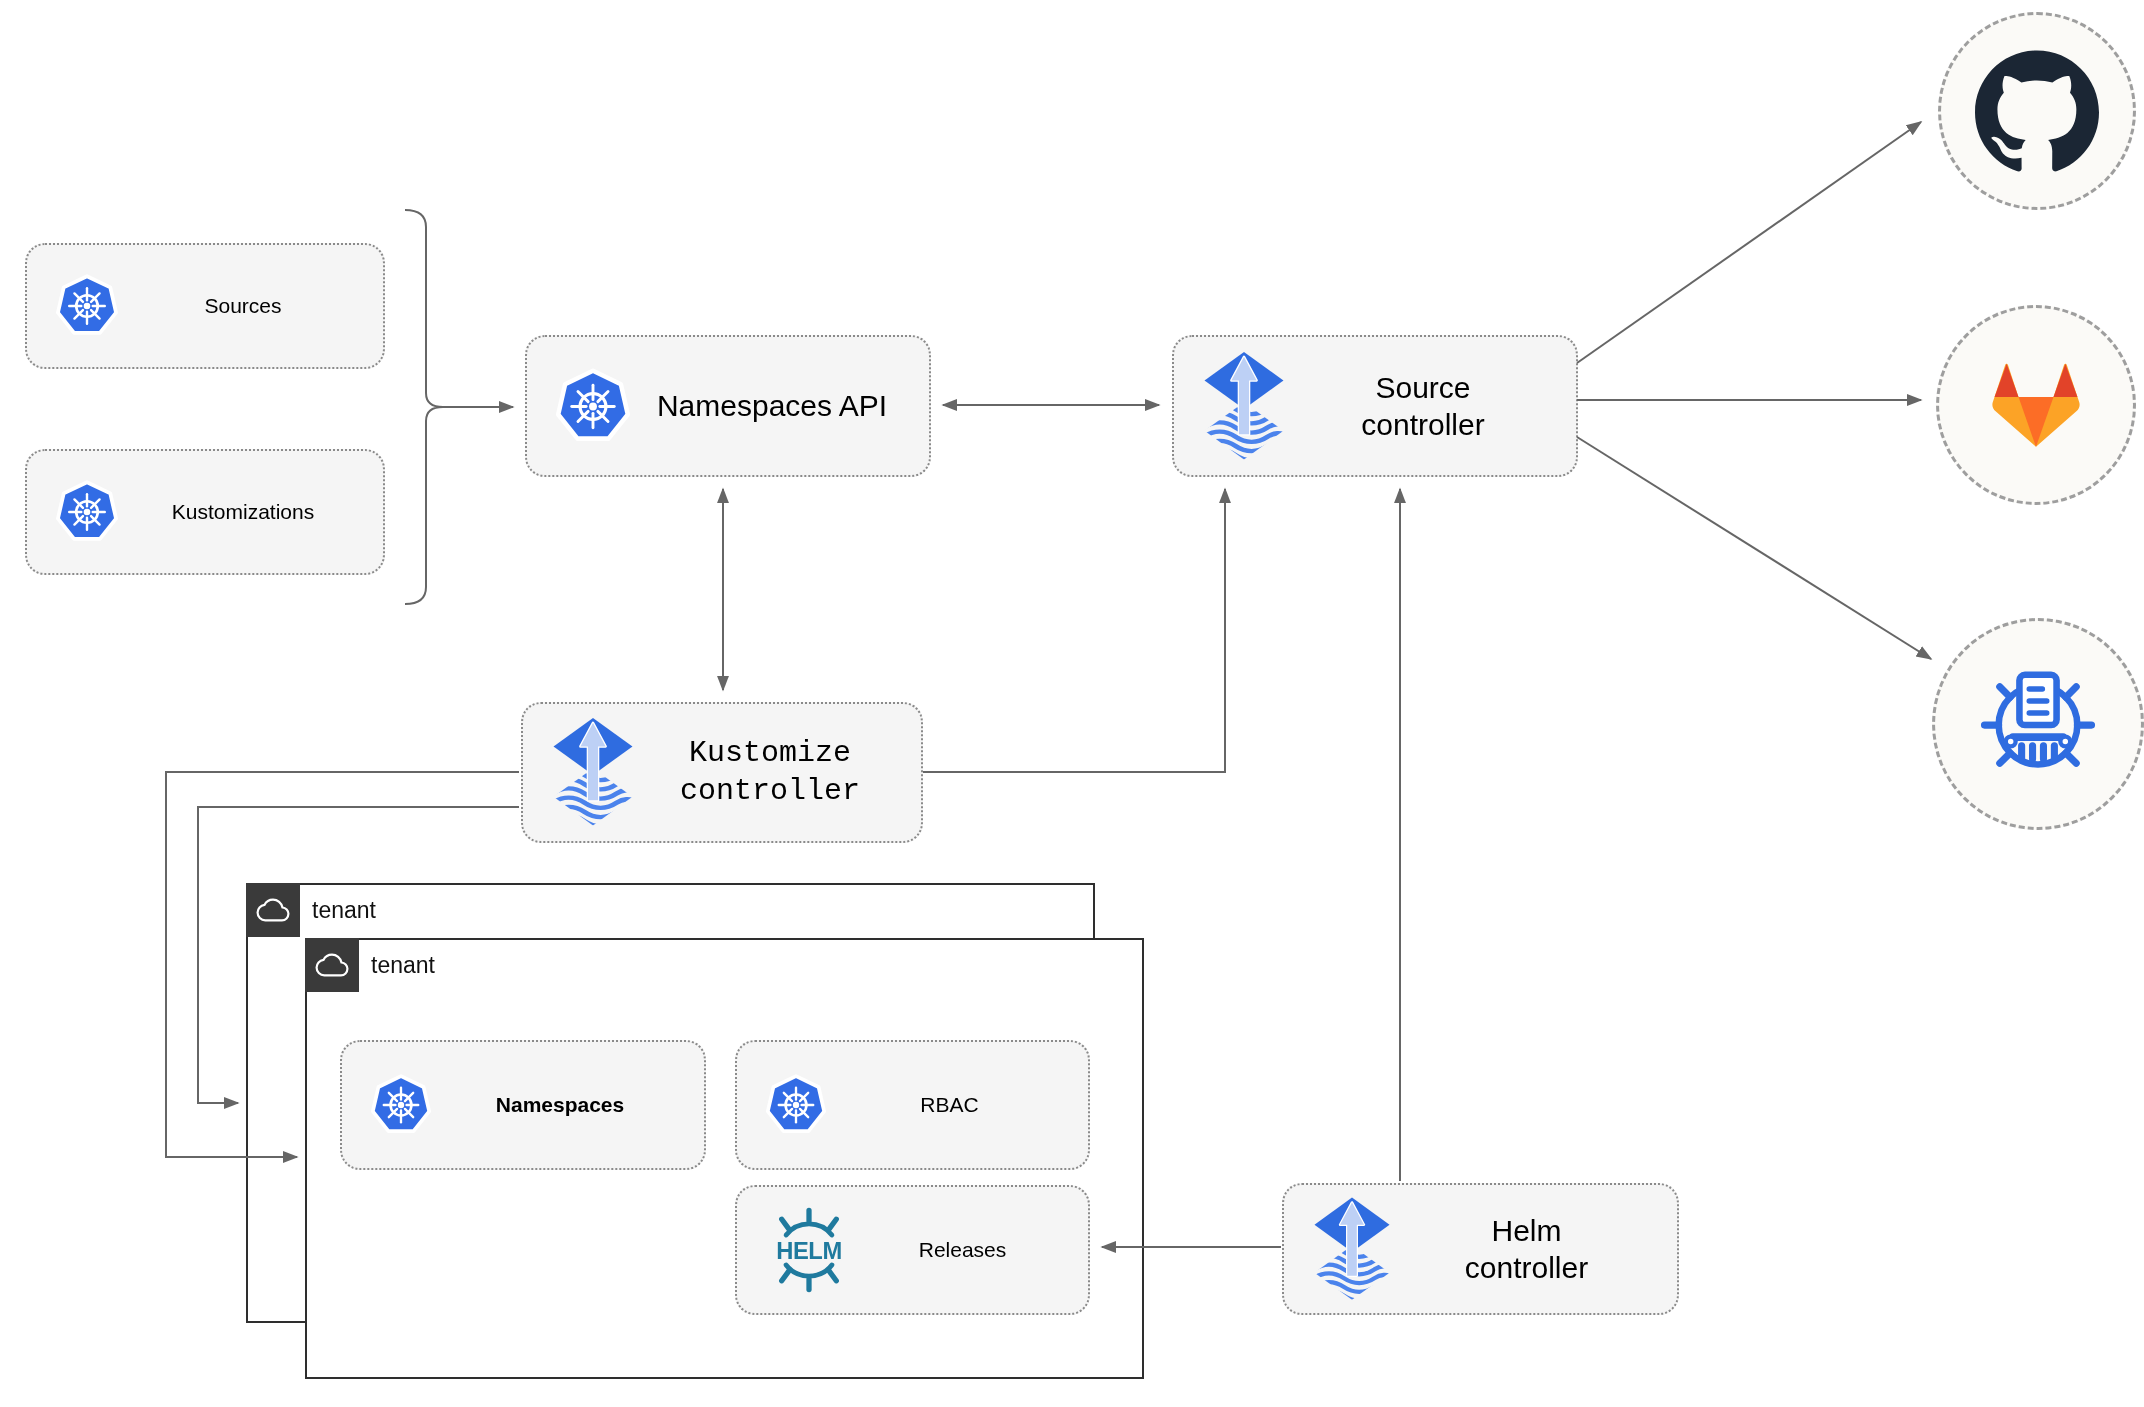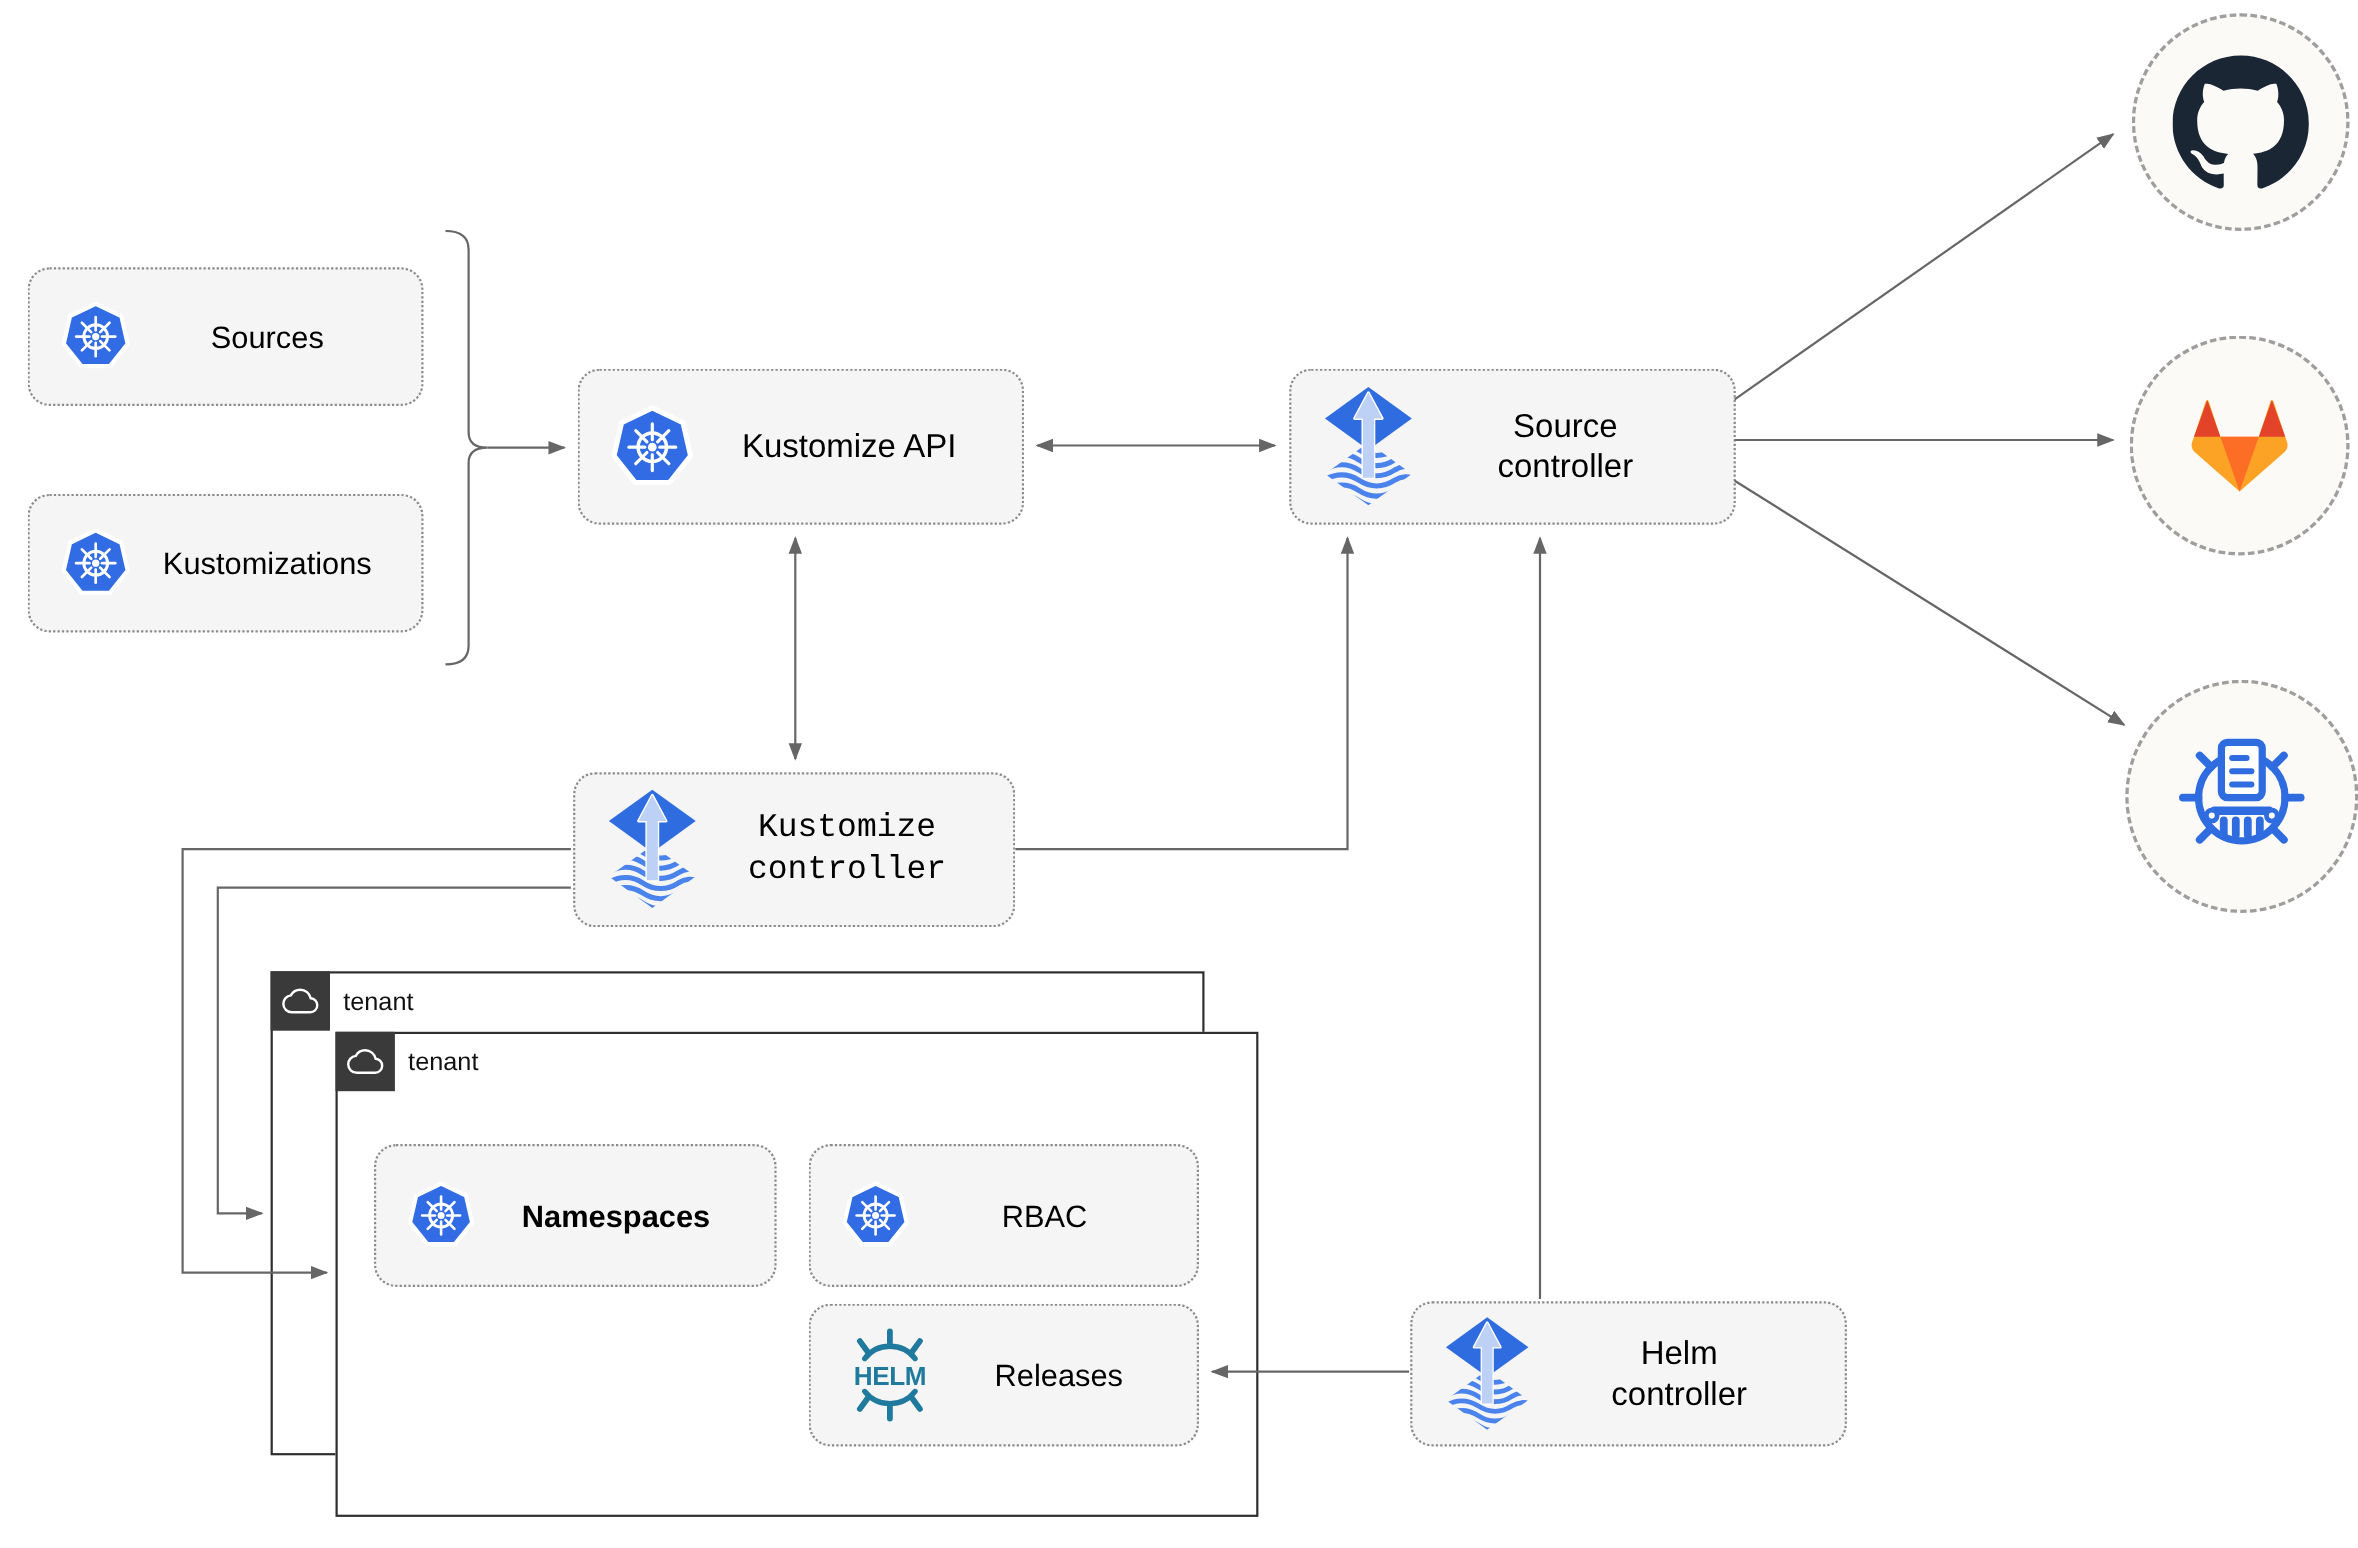--- a/index.html
+++ b/index.html
@@ -4,21 +4,21 @@
 <style>
   html,body{margin:0;padding:0;background:#ffffff;}
   body{width:2144px;height:1407px;position:relative;overflow:hidden;
        font-family:"Liberation Sans",sans-serif;color:#000;}
   .canvas{position:absolute;inset:0;}
 
   
   .node{position:absolute;background:#f5f5f5;border:2px dotted #8a8a8a;
         border-radius:20px;display:flex;align-items:center;box-sizing:border-box;z-index:5;}
   .node .icon{flex:0 0 auto;margin-left:28px;display:block;}
-  .node .lbl{flex:1 1 auto;text-align:center;font-size:28px;line-height:1.25;
+  .node .lbl{flex:1 1 auto;text-align:center;font-size:21px;line-height:1.25;
              white-space:pre-line;padding-right:16px;color:#000;}
   .node.big .lbl{font-size:30px;}
 
   
   .tenant{position:absolute;background:#ffffff;border:2px solid #2e2e2e;box-sizing:border-box;}
   .tenant-back{z-index:1;}
   .tenant-front{z-index:2;}
   .badge{position:absolute;top:-2px;left:-2px;width:54px;height:54px;background:#3a3a3a;
          display:flex;align-items:center;justify-content:center;}
   .tlabel{position:absolute;top:-2px;left:64px;height:54px;display:flex;align-items:center;
@@ -106,21 +106,21 @@
     <svg class="icon" width="64" height="66">
         <use href="#sym-k8s"></use>
       </svg>
     <span class="lbl">Kustomizations</span>
   </div>
 
   <div class="node big" style="left:525px;top:335px;width:406px;height:142px;">
     <svg class="icon" width="76" height="79">
         <use href="#sym-k8s"></use>
       </svg>
-    <span class="lbl">Kustomize API</span>
+    <span class="lbl">Namespaces API</span>
   </div>
 
   <div class="node big" style="left:1172px;top:335px;width:406px;height:142px;">
     <svg class="icon" width="84" height="113">
         <use href="#sym-flux"></use>
       </svg>
     <span class="lbl">Source
 controller</span>
   </div>
 

